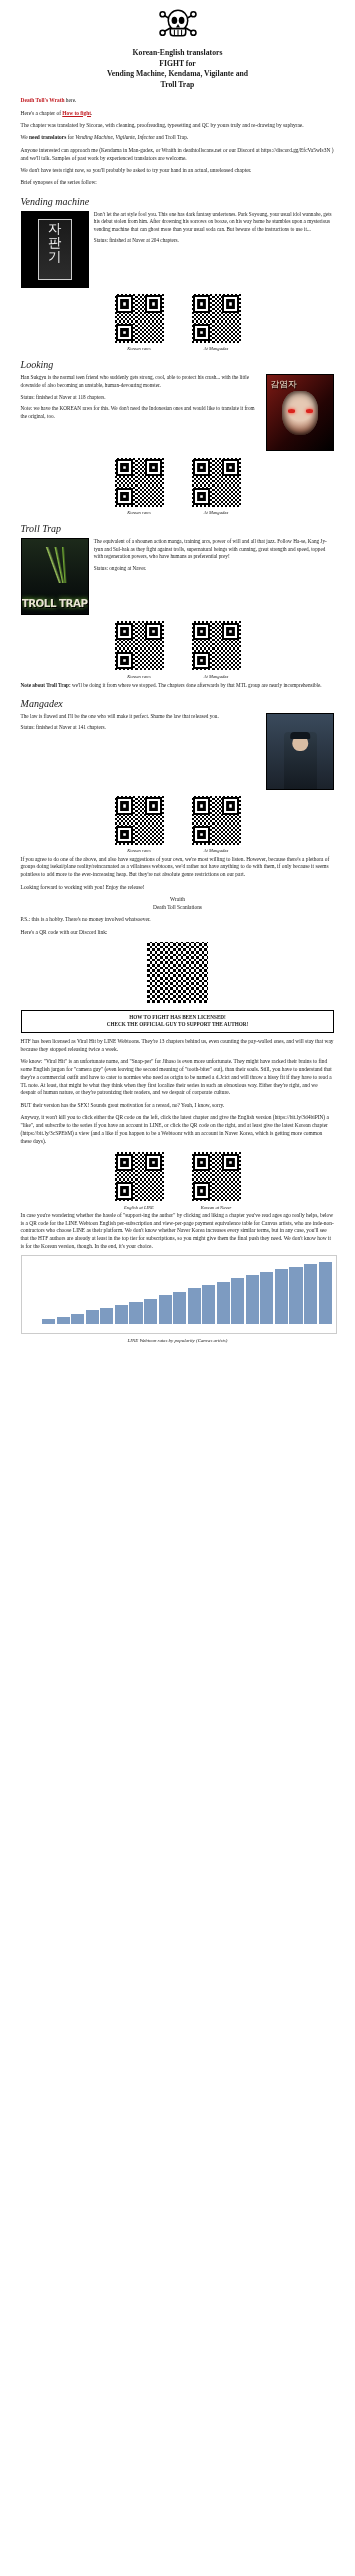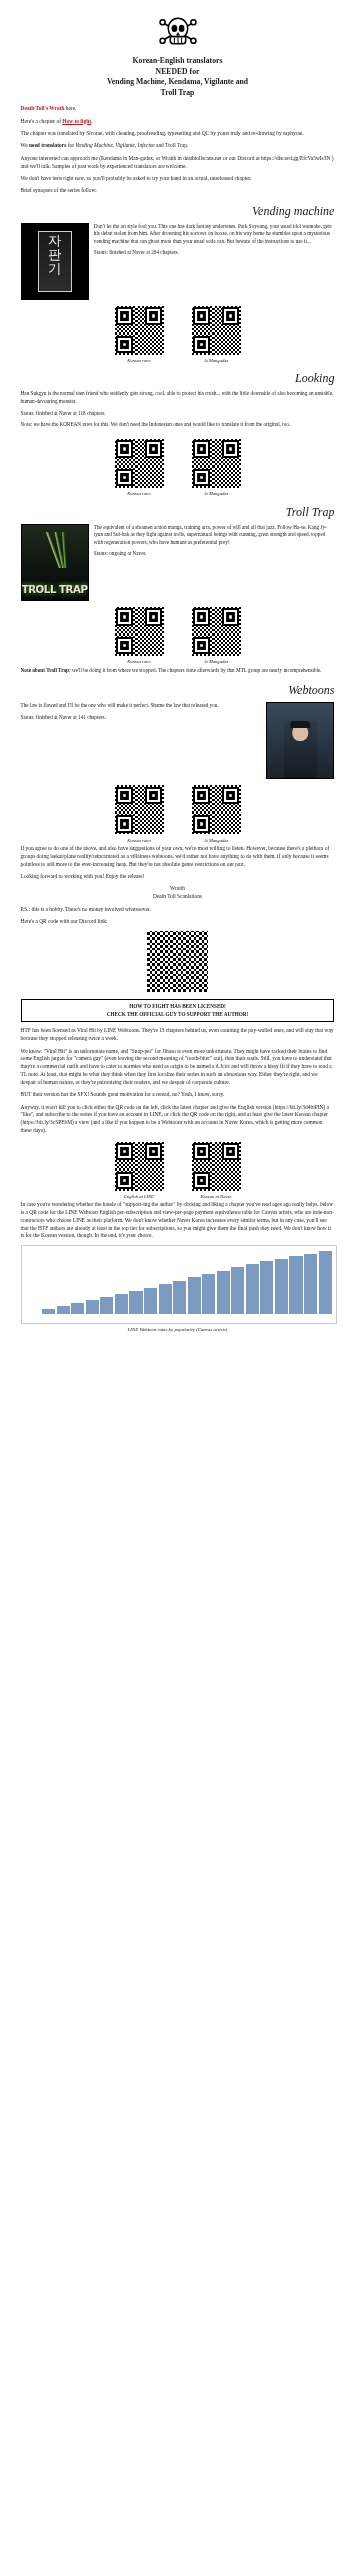--- a/index.html
+++ b/index.html
@@ -7,21 +7,21 @@
     padding: 0;
     background: #ffffff;
   }
   body {
     width: 355px;
     font-family: "Liberation Serif", serif;
     color: #1a1a1a;
   }
   .page {
     width: 355px;
-    margin: 8px auto;
+    margin: 0 auto;
     padding: 0 0 15.5px 0;
     box-sizing: border-box;
   }
   .inner {
     padding: 0 20.6px;
   }
   
   .logo-wrap {
     text-align: center;
     padding: 7.2px 0 3.1px 0;
@@ -50,22 +50,22 @@
   p {
     font-size: 5.4px;
     line-height: 1.45;
     margin: 0 0 4.6px 0;
     text-align: left;
   }
   .center {
     text-align: center;
   }
   h2.section {
-    text-align: right;
-    font-size: 12px;
+    text-align: left;
+    font-size: 10px;
     font-style: italic;
     font-weight: normal;
     margin: 8.2px 0 4.1px 0;
     font-family: "Liberation Serif", serif;
   }
   
   .comic {
     display: flex;
     gap: 5.2px;
     align-items: flex-start;
@@ -324,21 +324,21 @@
           <line x1="44" y1="44" x2="44" y2="55"></line>
         </g>
       </svg>
     </span>
   </div>
 
   <div class="inner">
 
     <h1 class="title">
       <span>Korean-English translators</span><br>
-      <span>NEEDED for</span><br>
+      <span>FIGHT for</span><br>
       <span>Vending Machine, Kendama, Vigilante and</span><br>
       <span>Troll Trap</span>
     </h1>
 
     <p>
       <span class="red">Death Toll's Wrath</span><span> here.</span>
     </p>
 
     <p>
       <span>Here's a chapter of </span><a class="redlink" href="#">How to fight</a><span>.</span>
@@ -374,20 +374,24 @@
       <div class="qr-item">
         <div class="qr">
             <span class="qr-corner-bl"></span>
           </div>
         <div class="qr-cap">At Mangadex</div>
       </div>
     </div>
 
     <h2 class="section">Looking</h2>
     <div class="comic reverse">
+      <div class="cover inf-cover">
+        <span class="inf-hangul">감염자</span>
+        <div class="inf-face"></div>
+      </div>
       <div class="comic-text">
         <p>Han Sukgyu is the normal teen friend who suddenly gets strong, cool, able to protect his crush... with the little downside of also becoming an unstable, human-devouring monster.</p>
         <p>Status: finished at Naver at 118 chapters.</p>
         <p>Note: we have the KOREAN raws for this. We don't need the Indonesian ones and would like to translate it from the original, too.</p>
       </div>
     </div>
     <div class="qr-row">
       <div class="qr-item">
         <div class="qr">
             <span class="qr-corner-bl"></span>
@@ -425,21 +429,21 @@
             <span class="qr-corner-bl"></span>
           </div>
         <div class="qr-cap">At Mangadex</div>
       </div>
     </div>
 
     <p class="note">
       <span class="bold">Note about Troll Trap:</span><span> we'll be doing it from where we stopped. The chapters done afterwards by that MTL group are nearly incomprehensible.</span>
     </p>
 
-    <h2 class="section">Webtoons</h2>
+    <h2 class="section">Mangadex</h2>
     <div class="comic reverse">
       <div class="cover vg-cover">
         <div class="vg-fig">
           <span class="vg-head"></span>
             <span class="vg-cap"></span>
         </div>
       </div>
       <div class="comic-text">
         <p>The law is flawed and I'll be the one who will make it perfect. Shame the law that released you.</p>
         <p class="status">Status: finished at Naver at 141 chapters.</p>

